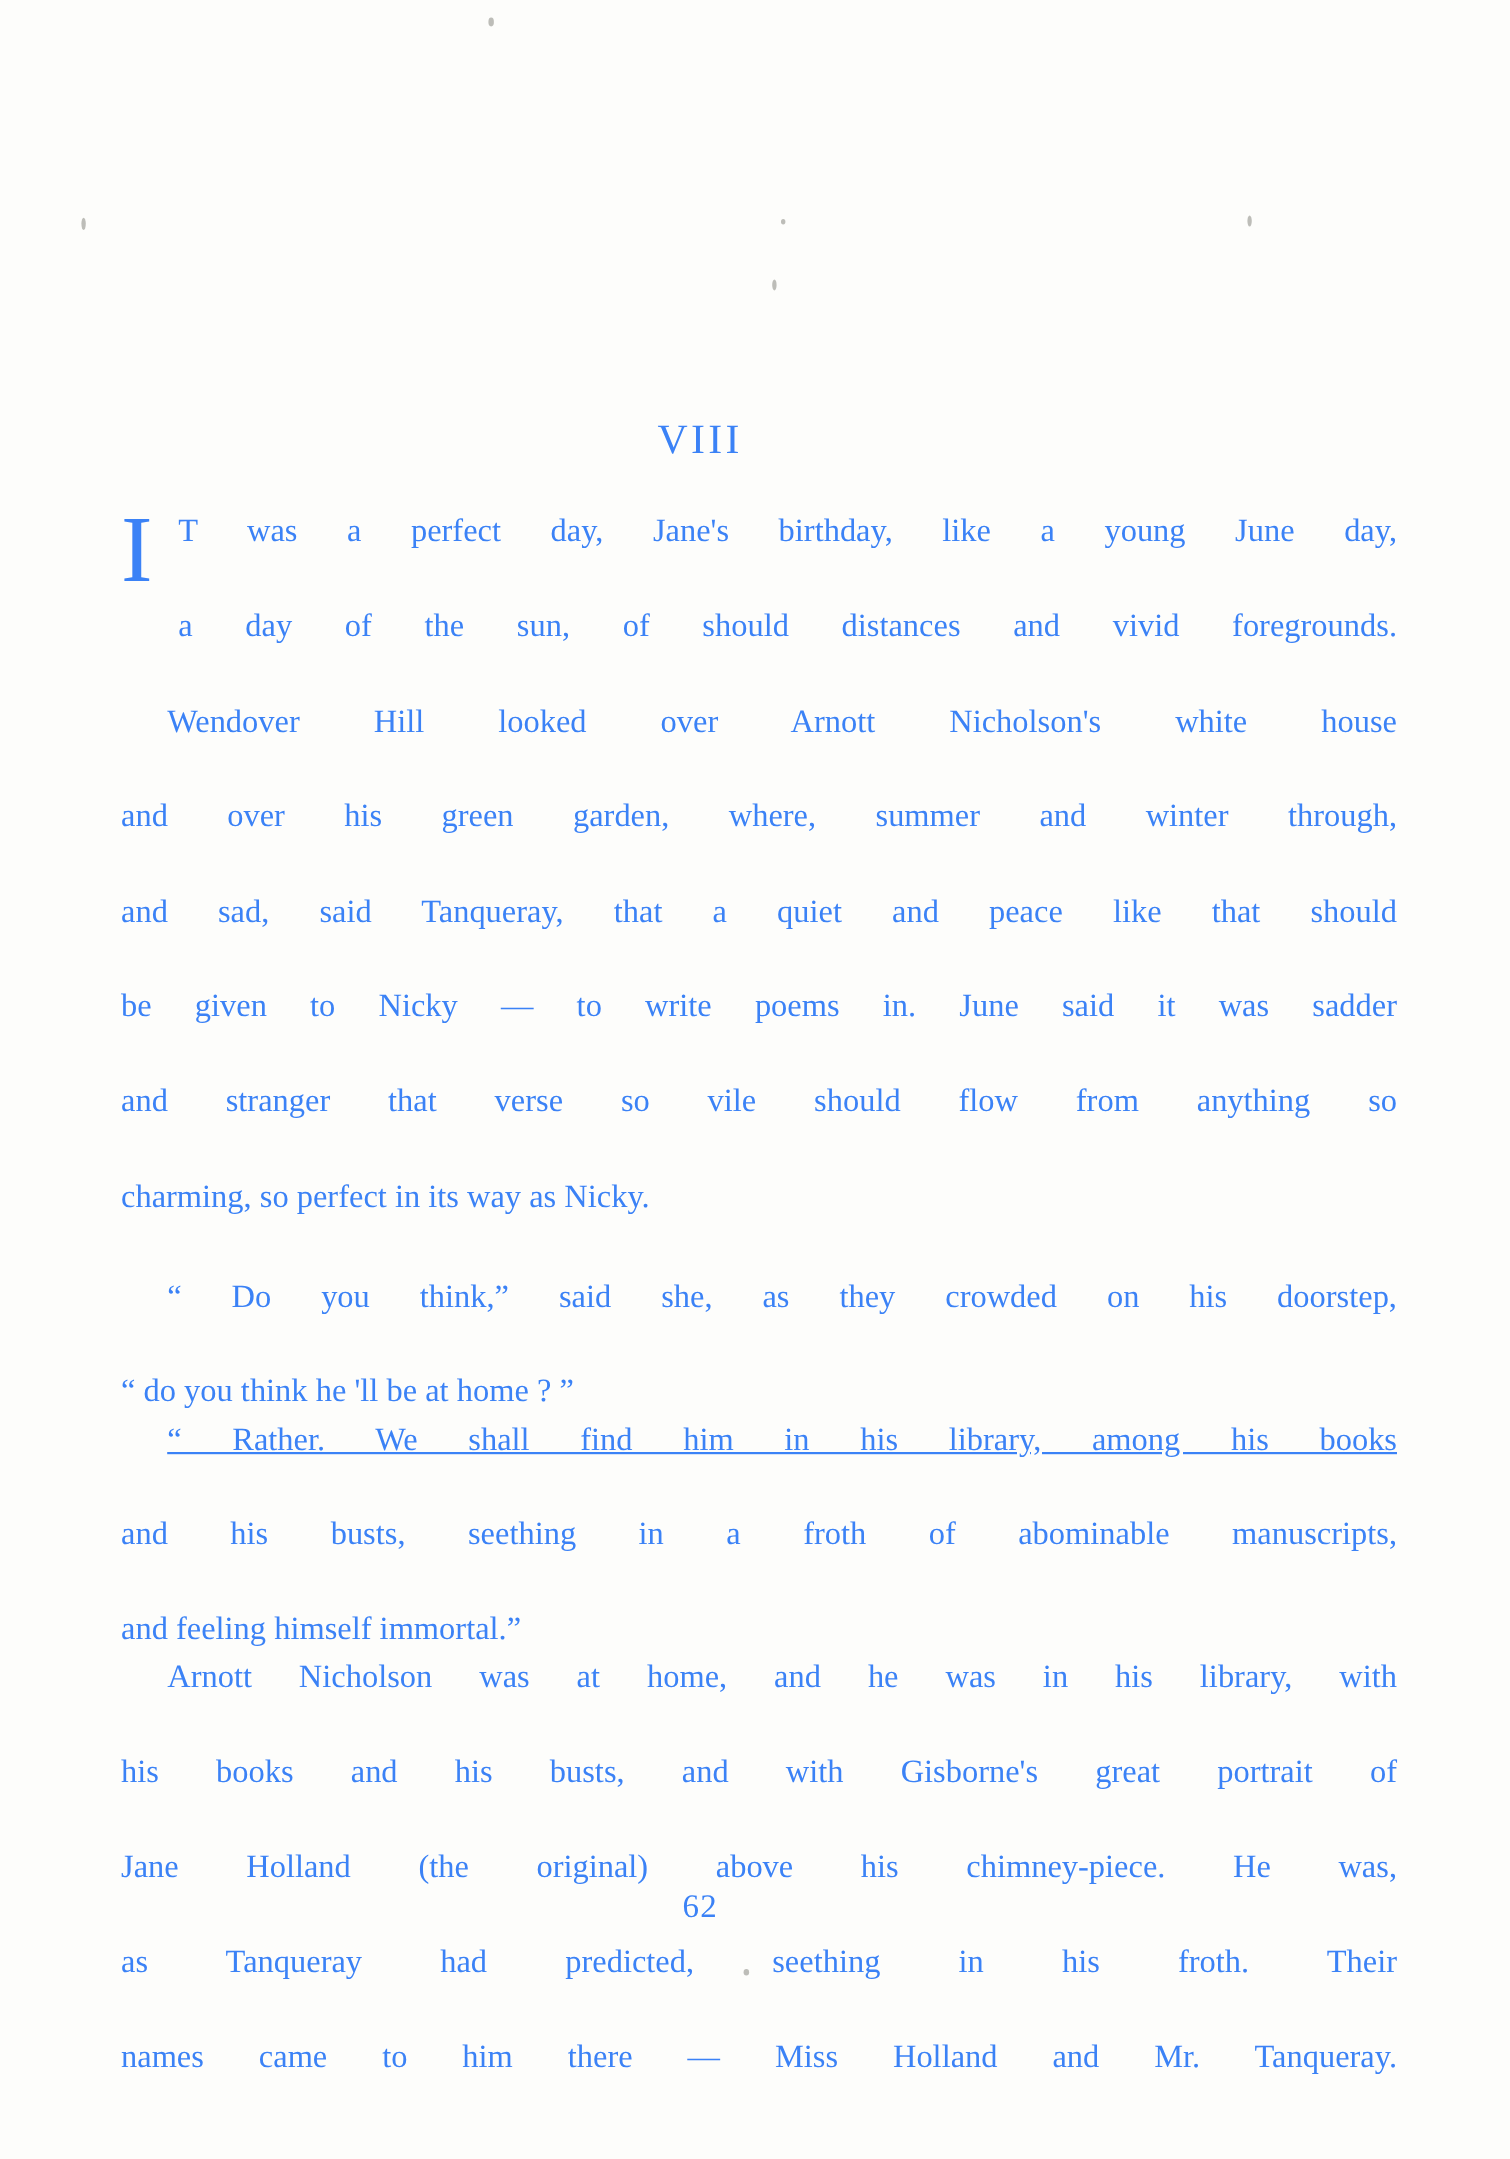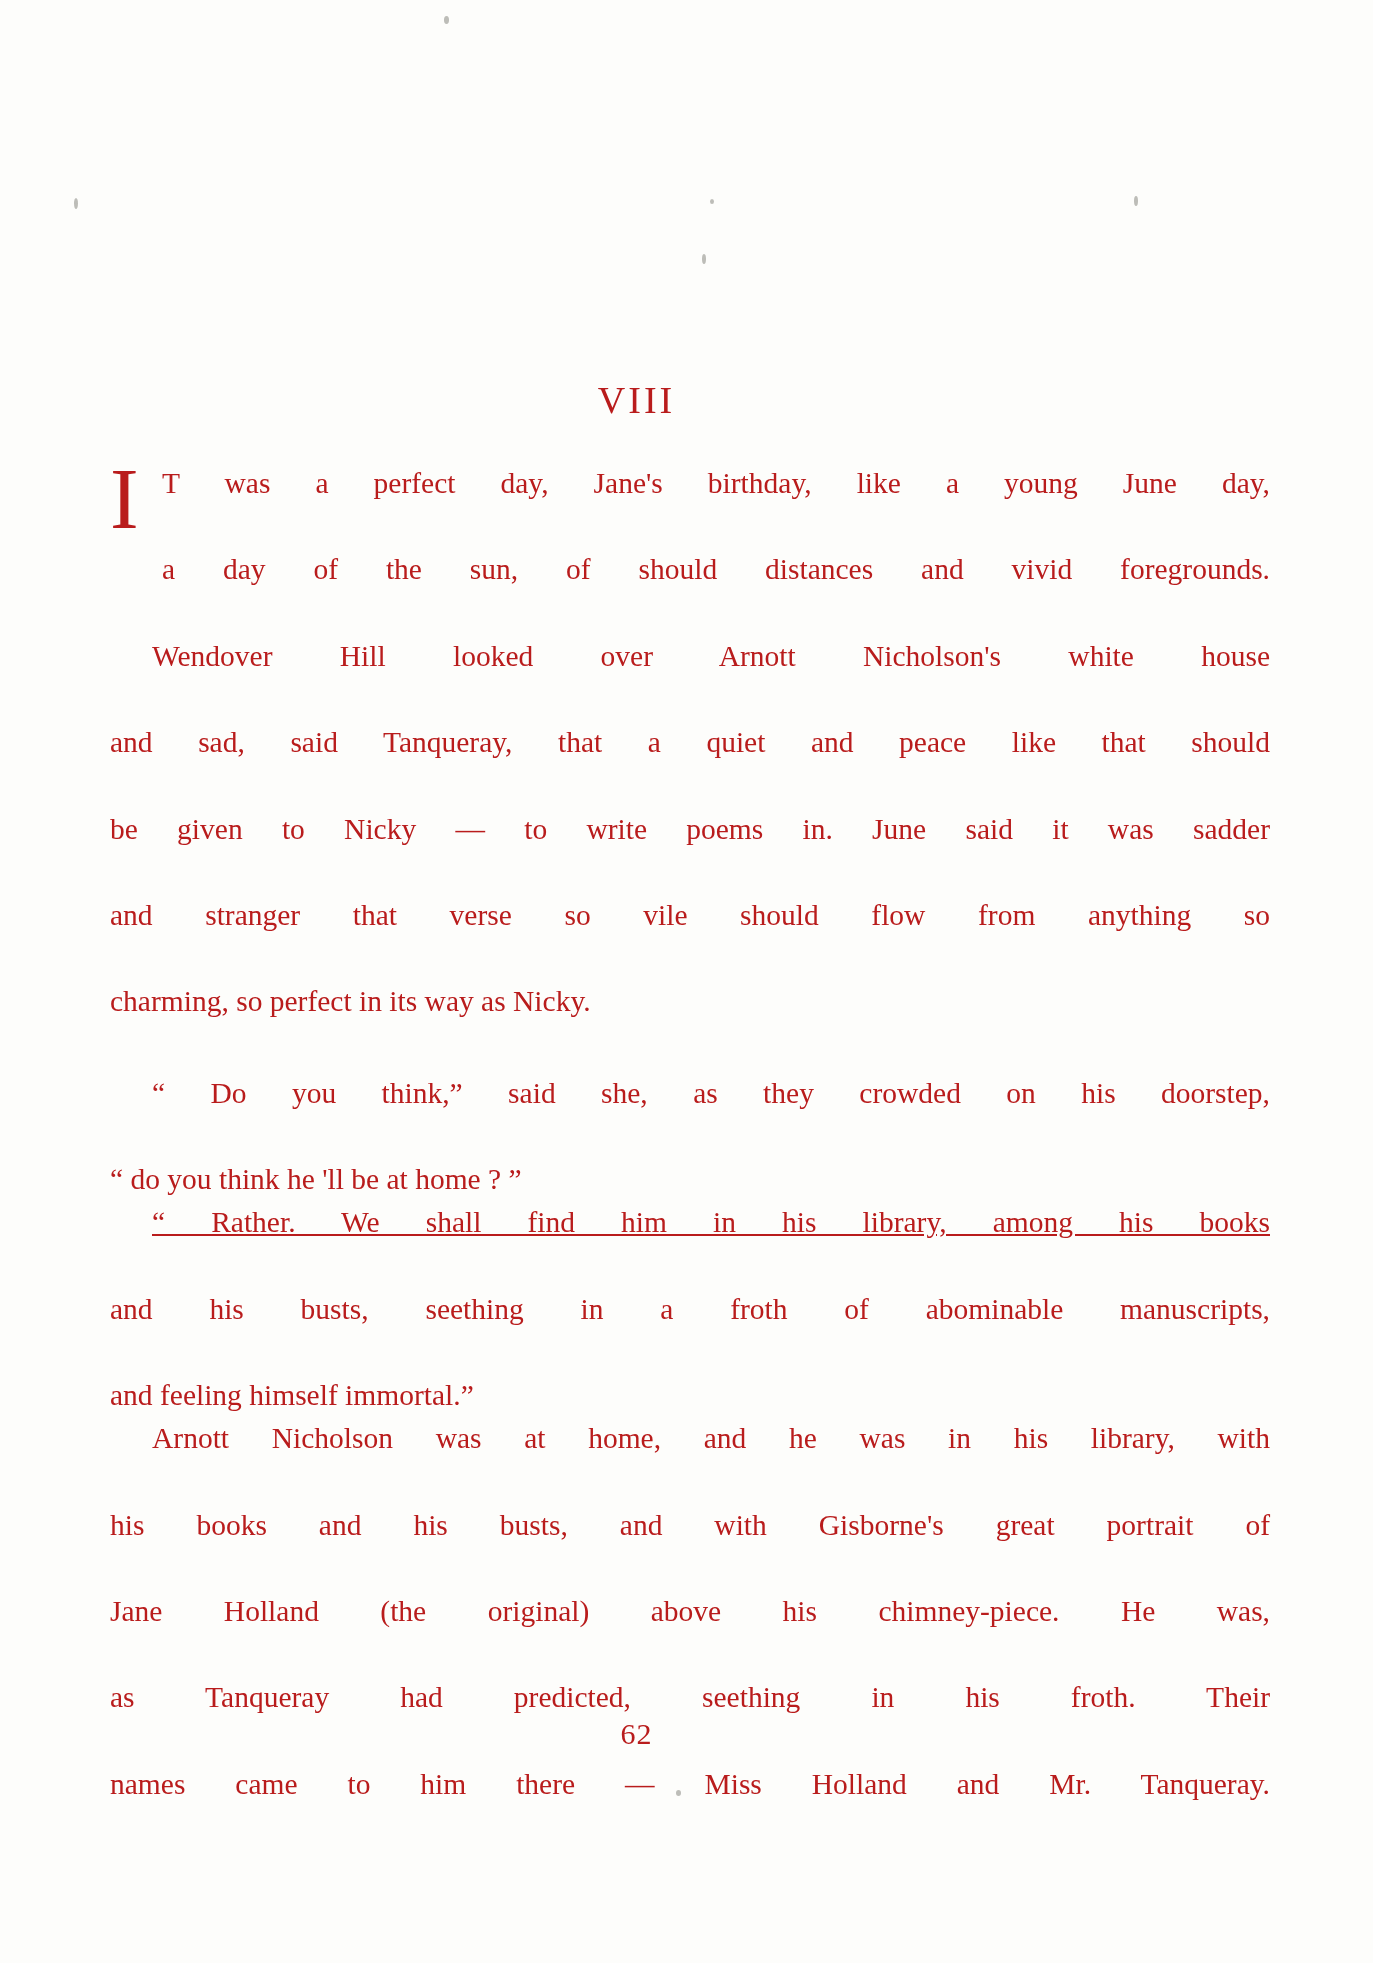--- a/index.html
+++ b/index.html
@@ -8,21 +8,21 @@
     background: #ffffff;
   }
   .page {
     position: relative;
     width: 1373px;
     height: 1963px;
     background: #fdfdfb;
     margin: 0 auto;
     overflow: hidden;
     font-family: "Liberation Serif", "DejaVu Serif", serif;
-    color: #b91c1c;
+    color: #3b82f6;
   }
   .content {
     position: absolute;
     left: 55px;
     top: 0;
     width: 1263px;
     height: 100%;
   }
   .chapter-heading {
     position: absolute;
@@ -122,20 +122,21 @@
     <div class="body-text">
 
       <p class="dropcap-para">
         <span class="dropcap">I</span>
         <span class="dropcap-line1 just-line">T was a perfect day, Jane's birthday, like a young June day,</span>
         <span class="dropcap-line2 just-line">a day of the sun, of should distances and vivid foregrounds.</span>
       </p>
 
       <p>
         <span class="just-line" style="text-indent:42px;">Wendover Hill looked over Arnott Nicholson's white house</span>
+        <span class="just-line">and over his green garden, where, summer and winter through,</span>
         <span class="just-line">and sad, said Tanqueray, that a quiet and peace like that should</span>
         <span class="just-line">be given to Nicky — to write poems in.   June said it was sadder</span>
         <span class="just-line">and stranger that verse so vile should flow from anything so</span>
         <span>charming, so perfect in its way as Nicky.</span>
       </p>
 
       <p>
         <span class="just-line" style="text-indent:42px;margin-top:48px;">“ Do you think,” said she, as they crowded on his doorstep,</span>
         <span>“ do you think he 'll be at home ? ”</span>
       </p>

